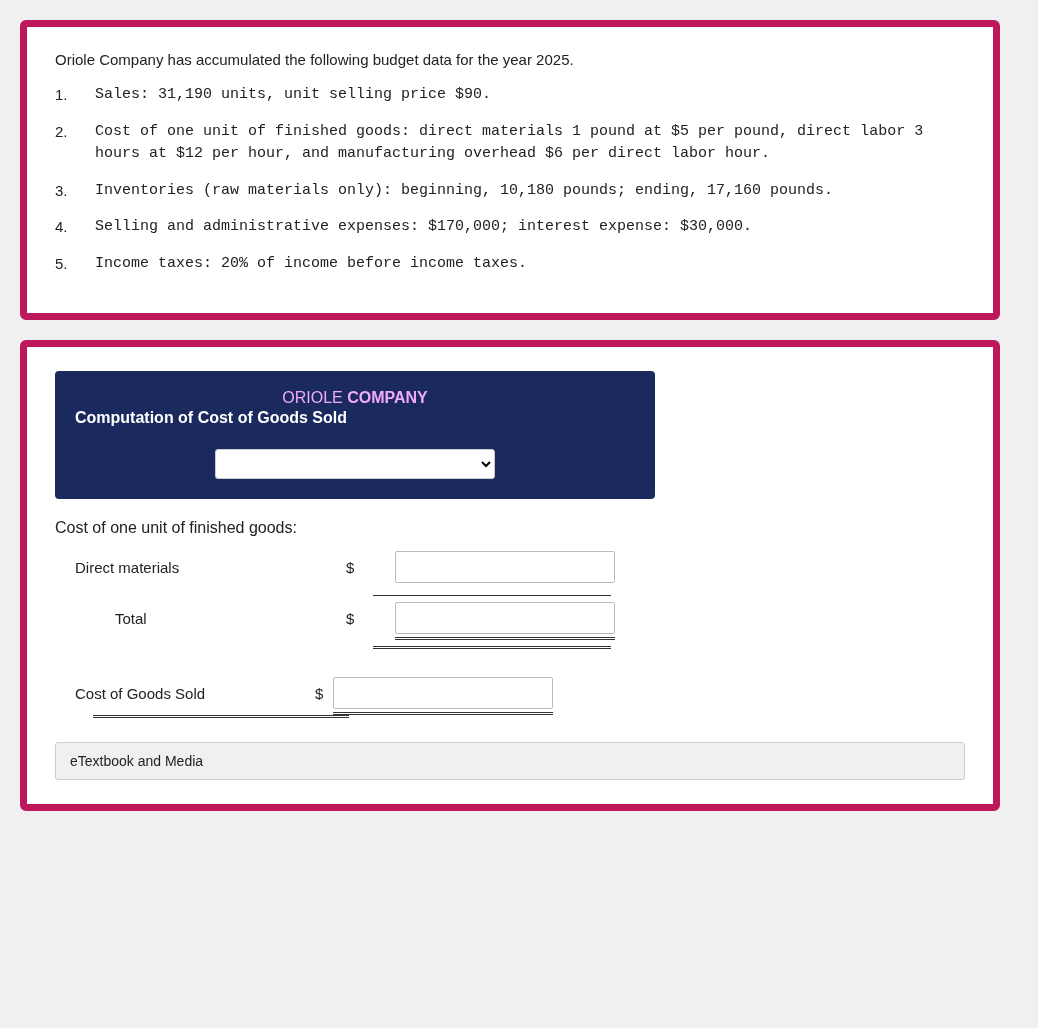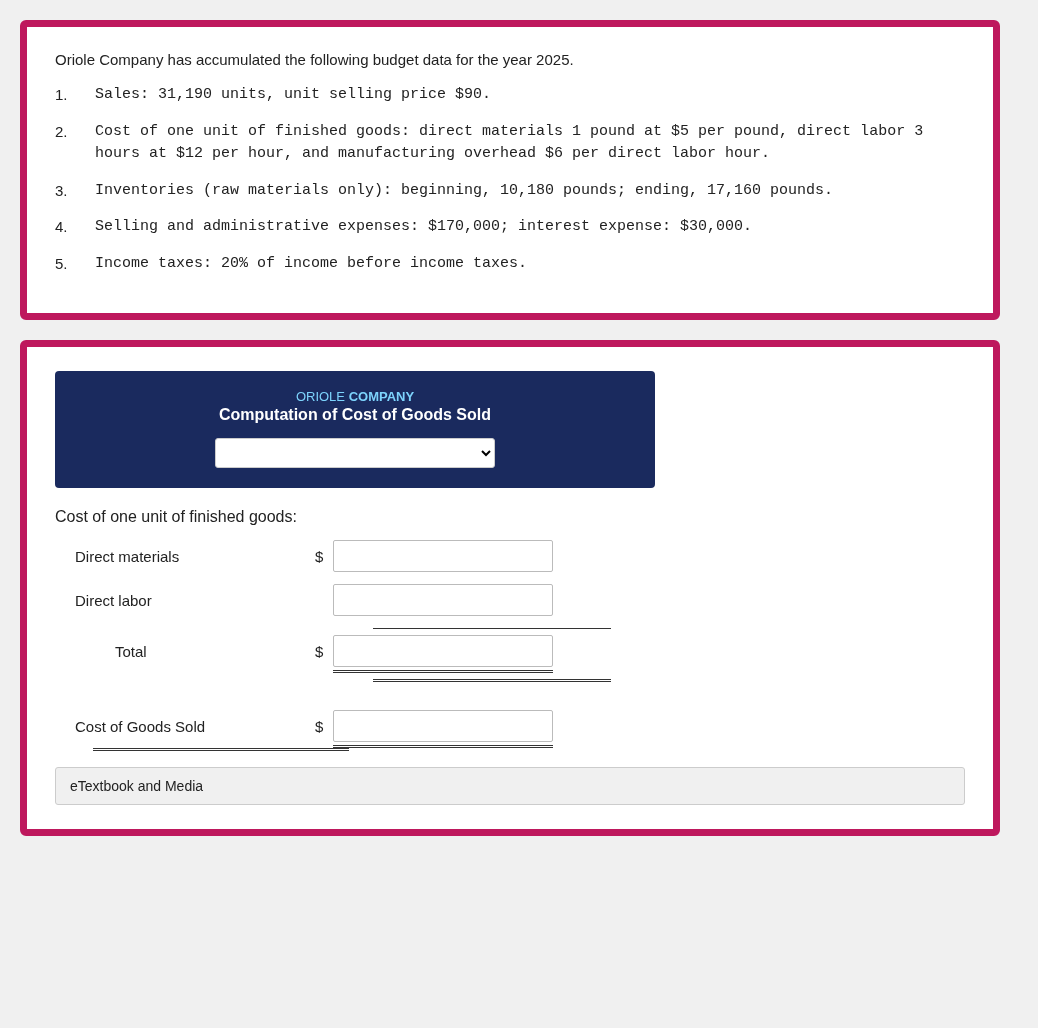--- a/index.html
+++ b/index.html
@@ -43,35 +43,35 @@
       margin-bottom: 18px;
     }
     .schedule-box {
       background: #1a2a5e;
       border-radius: 4px;
       padding: 18px 20px 20px;
       max-width: 600px;
       margin-bottom: 20px;
     }
     .schedule-title1 {
-      color: #7dd3fc;
+      color: #f0abfc;
       text-align: center;
-      font-size: 13px;
+      font-size: 16px;
       font-weight: normal;
       margin-bottom: 2px;
     }
     .schedule-title1 strong {
       font-weight: bold;
     }
     .schedule-title2 {
       color: #fff;
-      text-align: center;
+      text-align: left;
       font-size: 16px;
       font-weight: bold;
-      margin-bottom: 14px;
+      margin-bottom: 22px;
     }
     .schedule-dropdown {
       display: flex;
       justify-content: center;
     }
     .year-select {
       width: 280px;
       padding: 5px 8px;
       font-size: 14px;
       border: 1px solid #ccc;
@@ -85,20 +85,21 @@
     }
     .section-label {
       font-size: 16px;
       margin-bottom: 14px;
     }
     .form-row {
       display: flex;
       align-items: center;
       margin-bottom: 12px;
       padding-left: 20px;
+      gap: 31px;
     }
     .row-label {
       min-width: 240px;
       font-size: 15px;
     }
     .dollar-sign {
       font-size: 15px;
       margin-right: 4px;
       min-width: 14px;
     }
@@ -145,21 +146,21 @@
       width: 100%;
       border-bottom: 3px double #333;
     }
 
     .etextbook-bar {
       background: #f0f0f0;
       border: 1px solid #ccc;
       border-radius: 3px;
       padding: 10px 14px;
       font-size: 14px;
-      margin-top: 16px;
+      margin-top: 24px;
     }
   </style>
 </head>
 <body>
 
 <div class="card">
   <p class="intro-text">Oriole Company has accumulated the following budget data for the year 2025.</p>
 
   <div class="list-item">
     <span class="list-num">1.</span>
@@ -201,25 +202,20 @@
 
   <div class="form-section">
     <p class="section-label">Cost of one unit of finished goods:</p>
 
     <div class="form-row">
       <span class="row-label">Direct materials</span>
       <span class="dollar-sign">$</span>
       <input type="text" class="input-field" style="">
     </div>
 
-    <div class="form-row">
-      <span class="row-label">Direct labor</span>
-      <span class="dollar-sign" style="visibility:hidden;">$</span>
-      <input type="text" class="input-field" style="">
-    </div>
 
 
     <div style="margin-left: 318px; max-width: 238px; border-top: 1.5px solid #333; margin-bottom: 6px;"></div>
 
     <div class="form-row">
       <span class="row-label" style="padding-left:40px;">Total</span>
       <span class="dollar-sign">$</span>
       <div class="total-underline">
         <input type="text" class="input-field" style="">
       </div>

